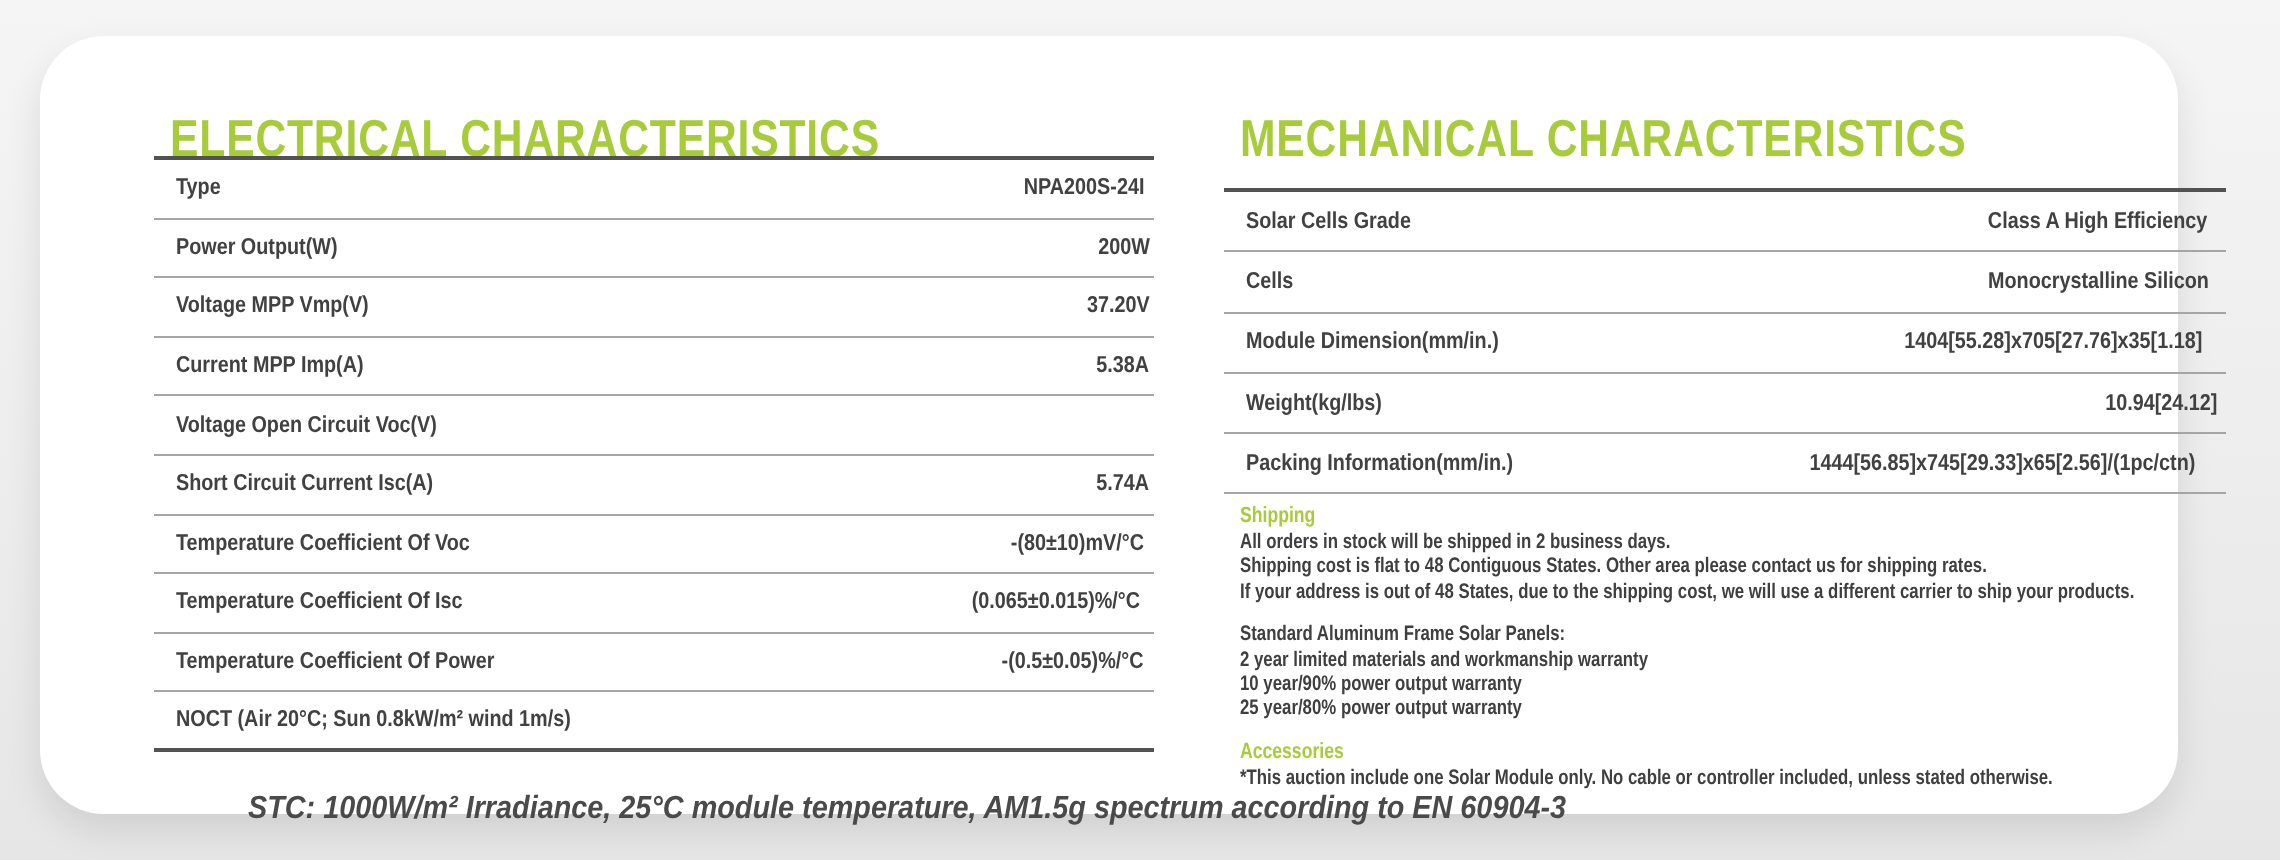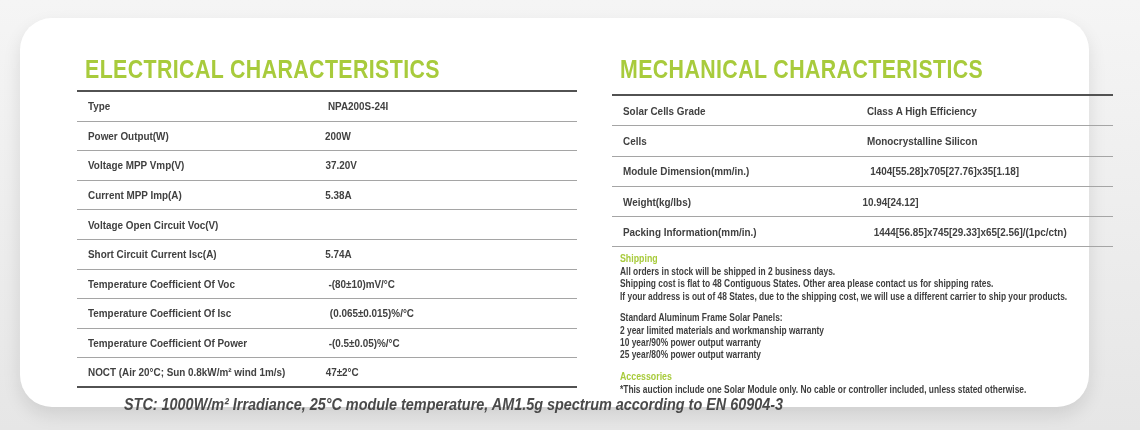--- a/index.html
+++ b/index.html
@@ -31,36 +31,36 @@
     letter-spacing: 0.5px;
   }
   #elec-title { left: 65px; }
   #mech-title { left: 600px; }
 
   .spec-table {
     position: absolute;
     border-top: 2px solid var(--rule-dark);
     box-sizing: border-box;
   }
-  #elec-table { left: 57px; top: 72px; width: 500px; }
+  #elec-table { left: 57px; top: 60px; width: 500px; }
   #mech-table { left: 592px; top: 76px; width: 501px; }
   .spec-row {
     display: flex; align-items: center;
     border-bottom: 1px solid var(--rule-light);
     box-sizing: border-box;
   }
   #elec-table .spec-row { height: 29.6px; }
   #mech-table .spec-row { height: 30.3px; }
   #elec-table .spec-row:last-child { border-bottom: 2px solid var(--rule-dark); }
   .cell-label {
     flex: 0 0 47%; padding-left: 11px;
     font-size: 11.5px; font-weight: bold; color: var(--text);
   }
   .cell-value {
-    flex: 1; text-align: left;
+    flex: 1; text-align: right;
     font-size: 11.5px; font-weight: bold; color: var(--text);
   }
   .cond { display: inline-block; white-space: nowrap; transform: scaleX(0.86); }
   .cell-label .cond { transform-origin: 0 50%; }
   .cell-value .cond { transform-origin: 50% 50%; }
 
   .footnote {
     position: absolute; left: 68px; top: 378px;
     font-size: 16px; font-style: italic; font-weight: bold;
     color: #4a4a4a; white-space: nowrap; margin-left: 36px;
@@ -132,21 +132,20 @@
         <div class="cell-value"><span class="cond">(0.065±0.015)%/°C</span></div>
       </div>
 
       <div class="spec-row">
         <div class="cell-label"><span class="cond">Temperature Coefficient Of Power</span></div>
         <div class="cell-value"><span class="cond">-(0.5±0.05)%/°C</span></div>
       </div>
 
       <div class="spec-row">
         <div class="cell-label"><span class="cond">NOCT (Air 20°C; Sun 0.8kW/m² wind 1m/s)</span></div>
-        <div class="cell-value"><span class="cond">47±2°C</span></div>
       </div>
     </div>
 
   <div class="footnote">
     <span class="cond">STC: 1000W/m² Irradiance, 25°C module temperature, AM1.5g spectrum according to EN 60904-3</span>
   </div>
 
   <div class="title" id="mech-title">
     <span>MECHANICAL CHARACTERISTICS</span>
   </div>

